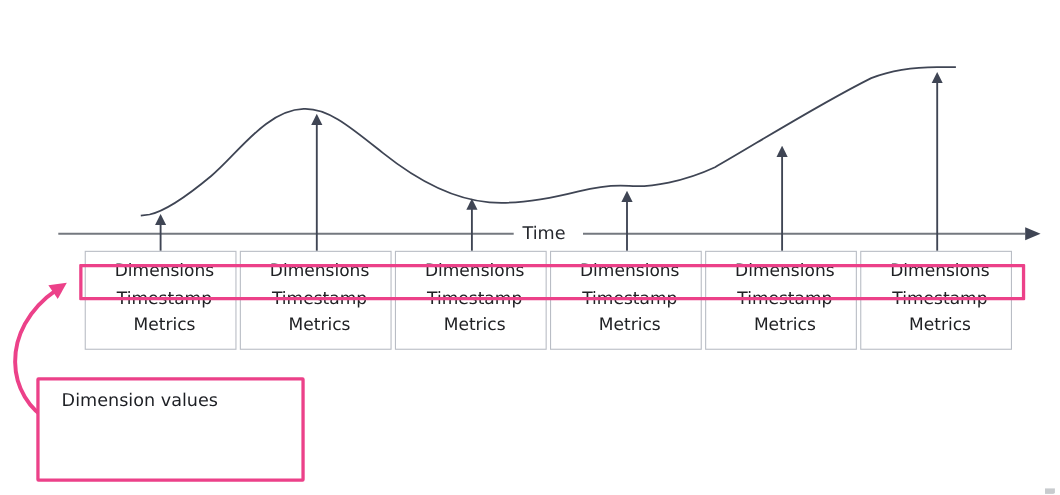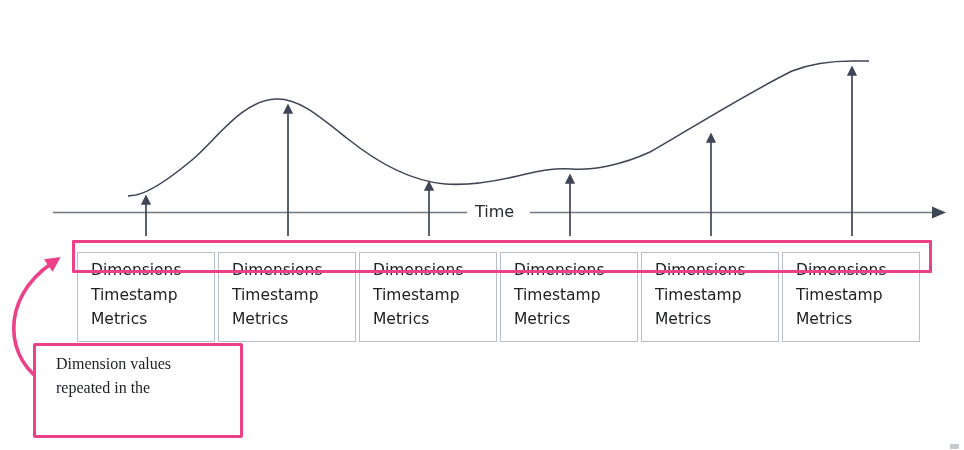--- a/index.html
+++ b/index.html
@@ -21,60 +21,60 @@
     z-index:3;
     background:#ffffff;
     padding:0 7px;
     font-size:16px;
     color:#26282e;
   }
 
   
   .record-box{
     position:absolute;
-    top:252px;
+    top:228px;
     width:138px;height:90px;
     box-sizing:border-box;
     border:1.5px solid var(--boxborder,#b9bdc5);
     background:#ffffff;
     z-index:2;
     padding:5px 6px 0 13px;
     font-size:15.5px;
     line-height:24.5px;
     white-space:nowrap;
+    text-align:center;
   }
   .record-box span{display:block;}
 
   
   .dimensions-highlight{
     position:absolute;
     left:72px;top:240px;
     width:860px;height:33px;
     box-sizing:border-box;
     border:3.5px solid var(--pink,#ec4189);
     background:transparent;
     z-index:4;
     border-radius:1px;
   }
 
   
   .callout{
     position:absolute;
     left:33px;top:343px;
-    width:210px;height:95px;
+    width:244px;height:95px;
     box-sizing:border-box;
     border:3.5px solid var(--pink,#ec4189);
     border-radius:2px;
     background:#ffffff;
     z-index:5;
     padding:6px 10px 0 20px;
     font-size:16px;
     line-height:24px;
     color:#1d1f24;
-    font-family:Liberation Serif, serif;
   }
   .callout span{display:block;white-space:nowrap;}
 
   .corner-artifact{
     position:absolute;
     left:950px;top:444px;
     width:9px;height:5px;
     background:#9aa0a6;
     opacity:.55;
     z-index:1;
@@ -155,17 +155,16 @@
   <div class="record-box" style="left:782px">
     <span>Dimensions</span>
     <span>Timestamp</span>
     <span>Metrics</span>
   </div>
 
   <div class="dimensions-highlight"></div>
 
   <div class="callout">
     <span>Dimension values</span>
-    <span>repeated in the</span>
   </div>
 
   <div class="corner-artifact"></div>
 </div>
 
 </body></html>

